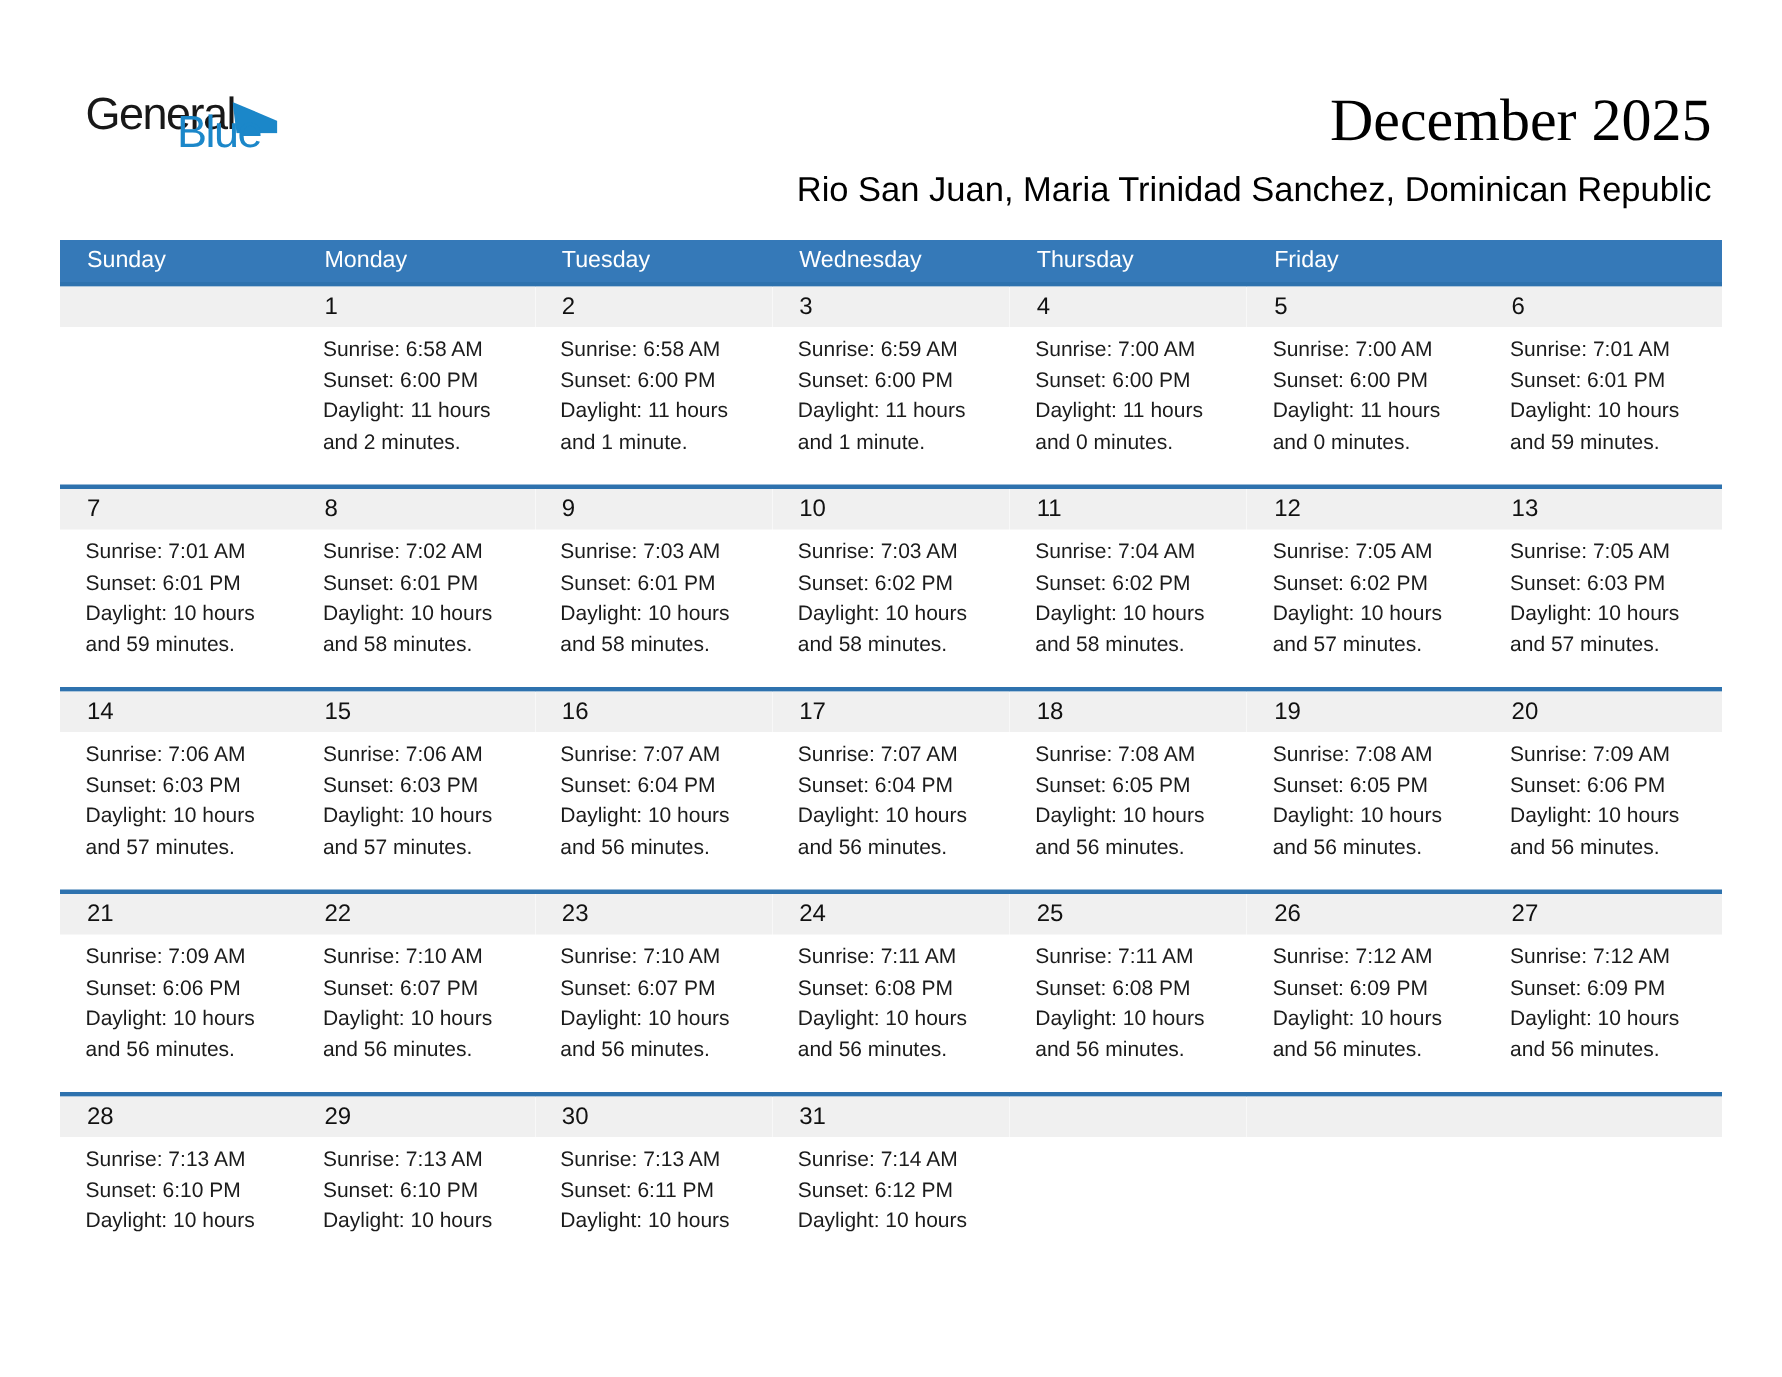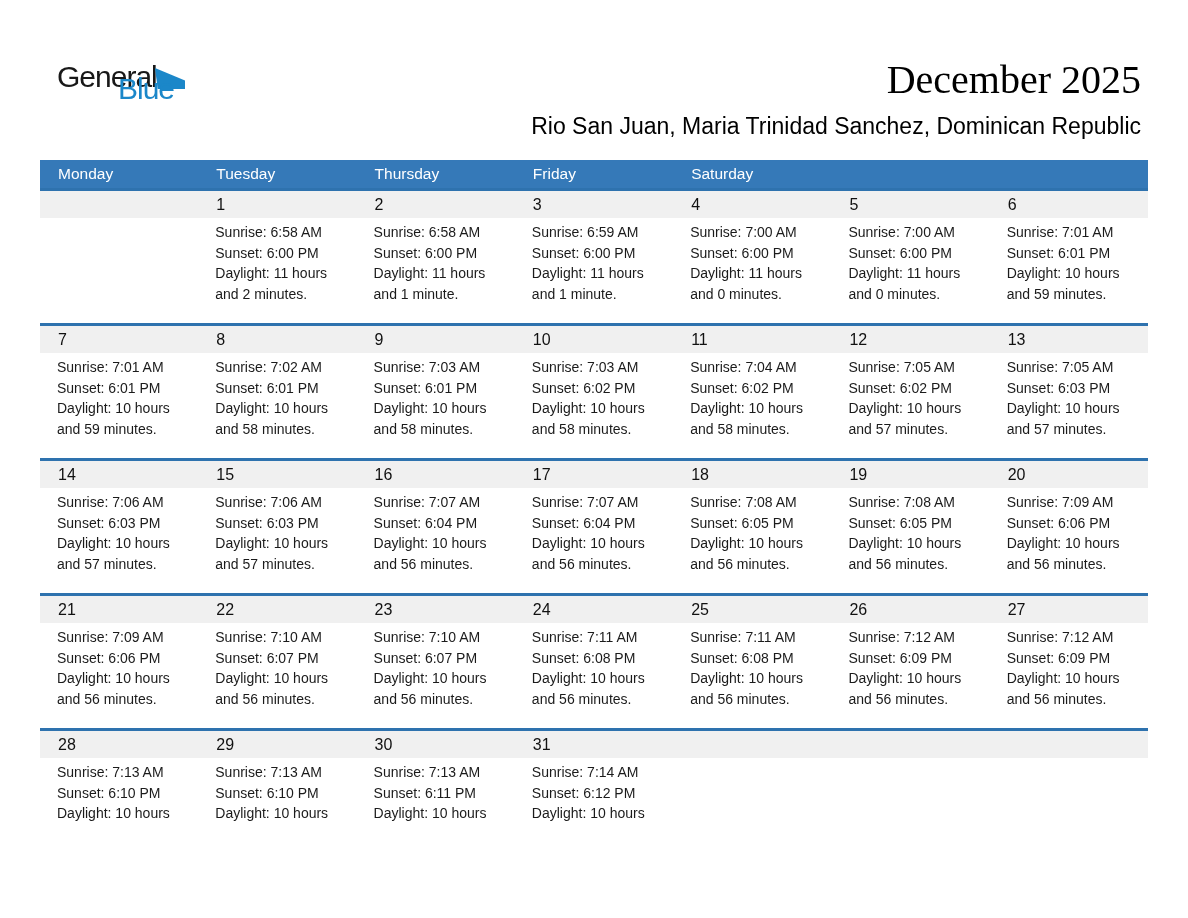--- a/index.html
+++ b/index.html
@@ -55,25 +55,26 @@
     <span class="logo-blue">Blue</span>
   </div>
 
   <div class="titles">
     <div class="cal-title">December 2025</div>
     <div class="cal-subtitle">Rio San Juan, Maria Trinidad Sanchez, Dominican Republic</div>
   </div>
 
   <div class="calendar">
     <div class="cal-header" id="cal-header">
+        <div class="day-name">Sunday</div>
         <div class="day-name">Monday</div>
         <div class="day-name">Tuesday</div>
+        <div class="day-name">Wednesday</div>
         <div class="day-name">Thursday</div>
         <div class="day-name">Friday</div>
-        <div class="day-name">Saturday</div>
       </div>
     <div id="cal-weeks">
         <div class="week-row">
           <div class="cell">
             <div class="date-band"></div>
             <div class="details"></div>
           </div>
           <div class="cell">
             <div class="date-band"><span>1</span></div>
             <div class="details">

